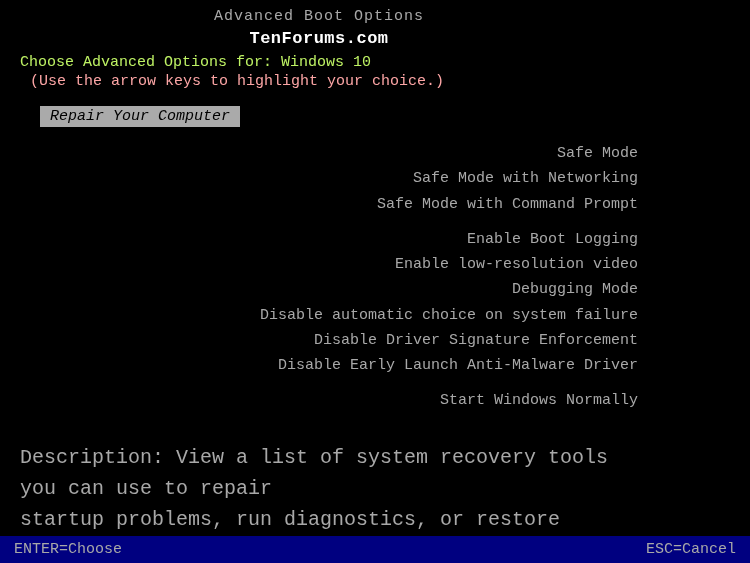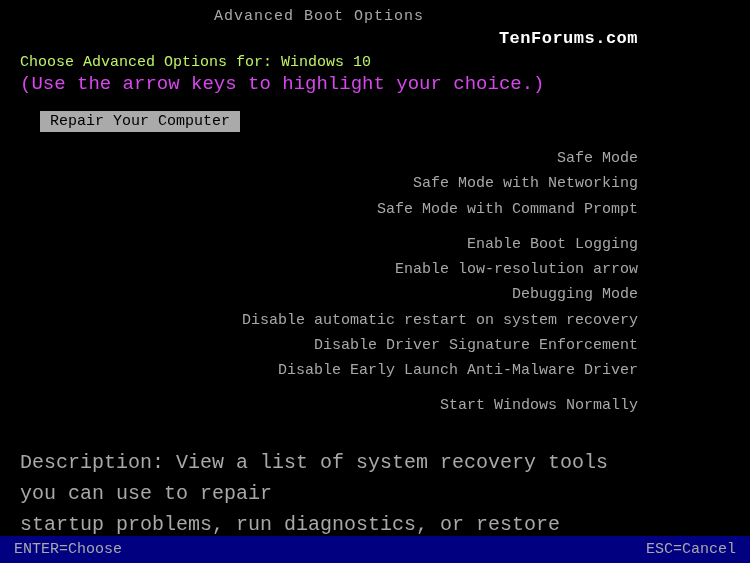--- a/index.html
+++ b/index.html
@@ -31,38 +31,39 @@
     #title-bar {
       background-color: #000000;
       text-align: center;
       padding: 8px 0 2px 0;
       color: #a8a8a8;
       font-size: 15px;
       letter-spacing: 1px;
     }
 
     #site-name {
-      text-align: right;
+      text-align: center;
       color: #ffffff;
       font-weight: bold;
       font-size: 17px;
       padding: 2px 0 4px 0;
       letter-spacing: 0.5px;
     }
 
     #subtitle {
       padding: 2px 20px 0px 20px;
       color: #bef264;
       font-size: 15px;
     }
 
     #use-arrow {
       padding: 2px 20px 8px 20px;
-      color: #d946ef;
-      font-size: 19px;
+      color: #fca5a5;
+      font-size: 15px;
+      margin-left: 10px;
     }
 
     #selected-item {
       margin: 8px 20px 10px 20px;
       background-color: #aaaaaa;
       color: #000000;
       display: inline-block;
       padding: 2px 10px;
       font-size: 15px;
       font-family: 'Courier New', Courier, monospace;
@@ -113,33 +114,33 @@
 
   <div id="title-bar">
     <span>Advanced  Boot  Options</span>
   </div>
 
   <div id="site-name">TenForums.com</div>
 
   <div id="subtitle">Choose Advanced Options for: Windows 10</div>
   <div id="use-arrow">(Use the arrow keys to highlight your choice.)</div>
 
-  <div style="padding-left: 20px;">
+  <div style="padding-left: 20px; font-style: italic;">
     <div id="selected-item">Repair Your Computer</div>
   </div>
 
   <div id="menu-section">
   <div class="menu-item">Safe Mode</div>
       <div class="menu-item">Safe Mode with Networking</div>
       <div class="menu-item">Safe Mode with Command Prompt</div>
       <div class="spacer"></div>
       <div class="menu-item">Enable Boot Logging</div>
-      <div class="menu-item">Enable low-resolution arrow</div>
+      <div class="menu-item">Enable low-resolution video</div>
       <div class="menu-item">Debugging Mode</div>
-      <div class="menu-item">Disable automatic restart on system recovery</div>
+      <div class="menu-item">Disable automatic choice on system failure</div>
       <div class="menu-item">Disable Driver Signature Enforcement</div>
       <div class="menu-item">Disable Early Launch Anti-Malware Driver</div>
       <div class="spacer"></div>
       <div class="menu-item">Start Windows Normally</div>
     </div>
 
   <div id="description-section">
     <div>Description: View a list of system recovery tools you can use to repair</div>
     <div>             startup problems, run diagnostics, or restore your system.</div>
   </div>

